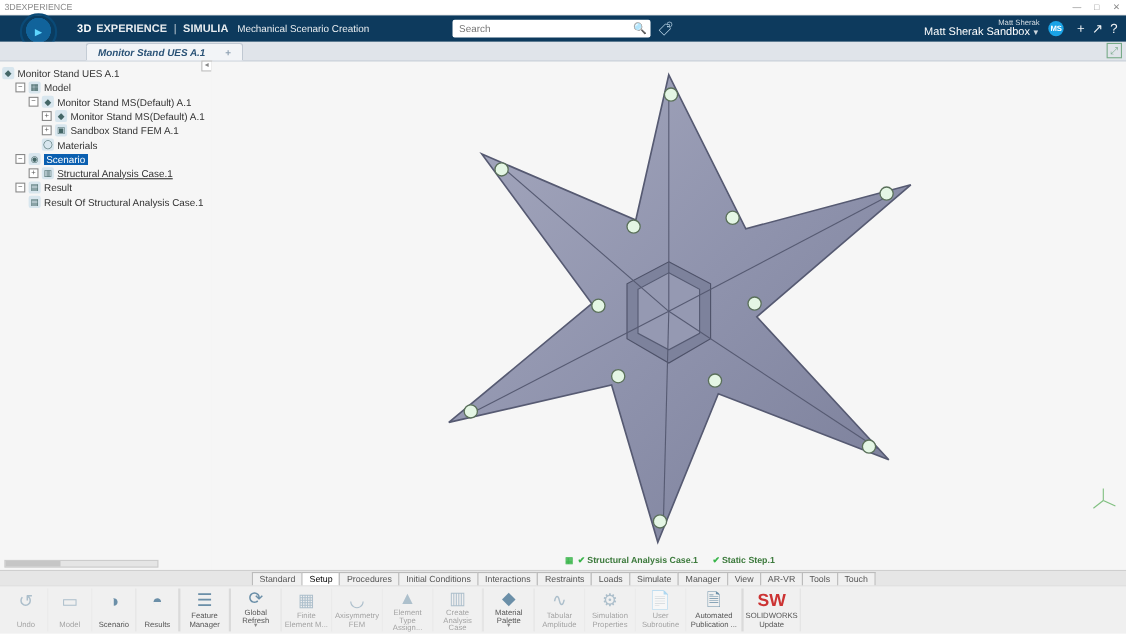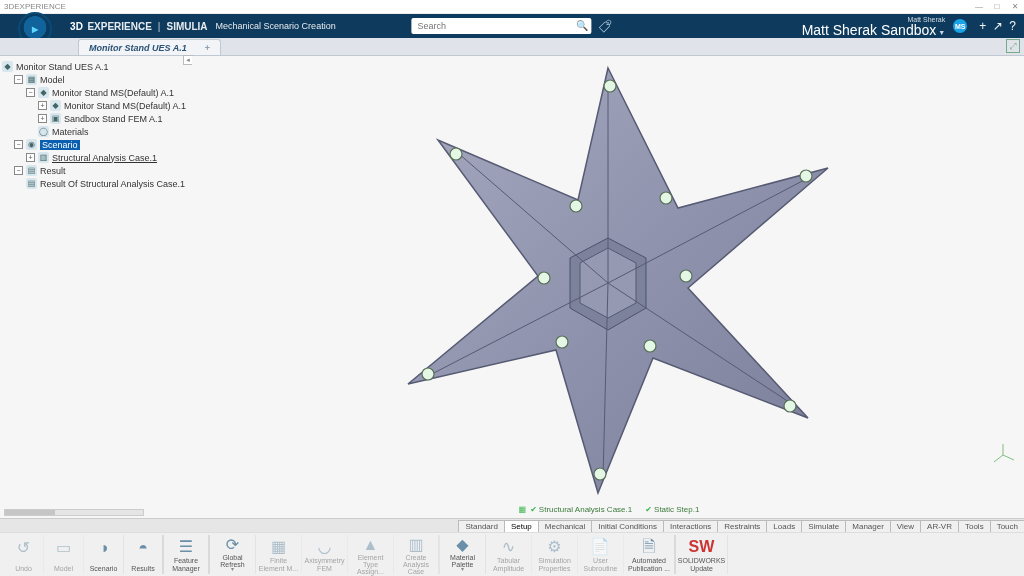--- a/index.html
+++ b/index.html
@@ -17,21 +17,21 @@
   .top-banner .brand .light { font-weight: 700; opacity: 0.9; }
   .top-banner .brand .sep { opacity: 0.7; margin: 0 2px;}
   .top-banner .brand .sub { font-size: 9px; opacity: 0.9; margin-left:4px;}
   .top-banner .search-wrap { margin-left: auto; margin-right: auto; position: absolute; left: 50%; transform: translateX(-50%); display:flex; align-items:center; gap:6px;}
   .top-banner .search { width: 180px; height: 16px; background:#fff; border:none; border-radius:2px; font-size:9px; padding:0 18px 0 6px; color:#333;}
   .top-banner .search-icon { position:absolute; right:24px; top:2px; color:#555; font-size:10px;}
   .top-banner .tag-icon { color:#cfe7f7; font-size:12px; transform: rotate(90deg);}
   .top-banner .right-area { margin-left:auto; display:flex; align-items:center; gap:8px; font-size:9px;}
   .top-banner .user-block { text-align:right; line-height:1; }
   .top-banner .user-block .u1 { font-size:7px; opacity:0.8;}
-  .top-banner .user-block .u2 { font-size:14px;}
+  .top-banner .user-block .u2 { font-size:10px;}
   .top-banner .user-block .chev { margin-left:2px; font-size:7px; opacity:0.8;}
   .top-banner .avatar { width:14px; height:14px; border-radius:50%; background:#1aa3e6; display:flex; align-items:center; justify-content:center; font-size:7px; color:#fff; font-weight:bold;}
   .top-banner .right-icons span { font-size:12px; opacity:0.95; margin-left:4px;}
 
   .tab-bar { height: 18px; background: #e0e4ea; border-bottom: 1px solid #c0c8d2; display:flex; align-items:flex-end; padding-left: 78px; position:relative;}
   .tab { height: 16px; background:#f2f4f7; border:1px solid #c0c8d2; border-bottom:none; border-radius:3px 3px 0 0; padding:0 10px; font-size:9px; font-style:italic; color:#2a5276; display:flex; align-items:center; gap:4px; font-weight:bold;}
   .tab .plus { margin-left:14px; color:#8fa1b3; font-style:normal;}
   .tab-bar .maximize { position:absolute; right:4px; top:1px; width:14px; height:14px; border:1px solid #7a8; color:#7a8; font-size:9px; text-align:center; line-height:12px;}
 
   .main-area { display:flex; height: 462px; }
@@ -41,28 +41,28 @@
   .tree-node .tw { width:9px; height:9px; border:1px solid #888; font-size:7px; text-align:center; line-height:7px; color:#555; background:#fff;}
   .tree-node .ticon { width:11px; height:11px; display:inline-flex; align-items:center; justify-content:center; font-size:8px; color:#466; background:#d8e6ee; border-radius:2px;}
   .tree-node.sel .label-span { background:#0a5fb0; color:#fff; padding:0 2px; }
   .tree-node .underline { text-decoration: underline; }
   .ind1 { padding-left: 12px; }
   .ind2 { padding-left: 24px; }
   .ind3 { padding-left: 36px; }
   .tree-panel .hscroll { position:absolute; bottom:2px; left:4px; width:140px; height:7px; background:#e5e5e5; border:1px solid #ccc;}
   .tree-panel .hscroll .thumb { width:50px; height:100%; background:#c6c6c6;}
 
-  .viewport { flex:1; background:#f6f6f6; position:relative; overflow:hidden;}
+  .viewport { flex:1; background:#f6f6f6; position:relative; overflow:hidden;font-weight:bold;}
   .viewport svg.model { position:absolute; left:50%; top:48%; transform:translate(-50%,-50%);}
   .viewport .status-line { position:absolute; bottom:4px; left:0; right:0; text-align:center; font-size:8px; color:#3c7a3c;}
   .viewport .status-line .chk { color:#39b54a; margin:0 2px;}
   .viewport .axis-widget { position:absolute; right:8px; bottom:50px; width:26px; height:26px; }
   .viewport .axis-widget svg { width:100%; height:100%;}
 
-  .tab-strip { height:14px; background:#e6e6e6; display:flex; align-items:center; justify-content:flex-end; gap:0; font-size:8px; border-top:1px solid #ccc;}
+  .tab-strip { height:14px; background:#e6e6e6; display:flex; align-items:center; justify-content:center; gap:0; font-size:8px; border-top:1px solid #ccc;}
   .tab-strip .t { padding:1px 6px; border:1px solid #bbb; border-bottom:none; background:#f0f0f0; color:#555; margin:0 -1px 0 0;}
   .tab-strip .t.active { background:#fff; color:#000;}
 
   .toolbar { height:44px; background:#f0f0f0; border-top:1px solid #ddd; display:flex; align-items:stretch; padding:2px 4px; gap:0; overflow:hidden;}
   .tb-btn { display:flex; flex-direction:column; align-items:center; justify-content:space-between; width:46px; padding:2px 2px; font-size:7px; color:#555; border-right:1px solid #e3e3e3; text-align:center; line-height:1.05;}
   .tb-btn.narrow { width:40px;}
   .tb-btn.wide { width:52px;}
   .tb-btn .ico { height:22px; display:flex; align-items:center; justify-content:center; font-size:16px; color:#6b8fa8;}
   .tb-btn.faded { opacity:0.5;}
   .tb-btn.sep { border-right:2px solid #dadada;}
@@ -233,21 +233,21 @@
       <span class="chk">▦</span><span class="chk">✔</span><span>Structural Analysis Case.1</span>
       &nbsp;&nbsp;&nbsp;
       <span class="chk">✔</span><span>Static Step.1</span>
     </div>
   </div>
 </div>
 
 <div class="tab-strip">
   <div class="t">Standard</div>
   <div class="t active">Setup</div>
-  <div class="t">Mechanical</div>
+  <div class="t">Procedures</div>
   <div class="t">Initial Conditions</div>
   <div class="t">Interactions</div>
   <div class="t">Restraints</div>
   <div class="t">Loads</div>
   <div class="t">Simulate</div>
   <div class="t">Manager</div>
   <div class="t">View</div>
   <div class="t">AR-VR</div>
   <div class="t">Tools</div>
   <div class="t">Touch</div>

